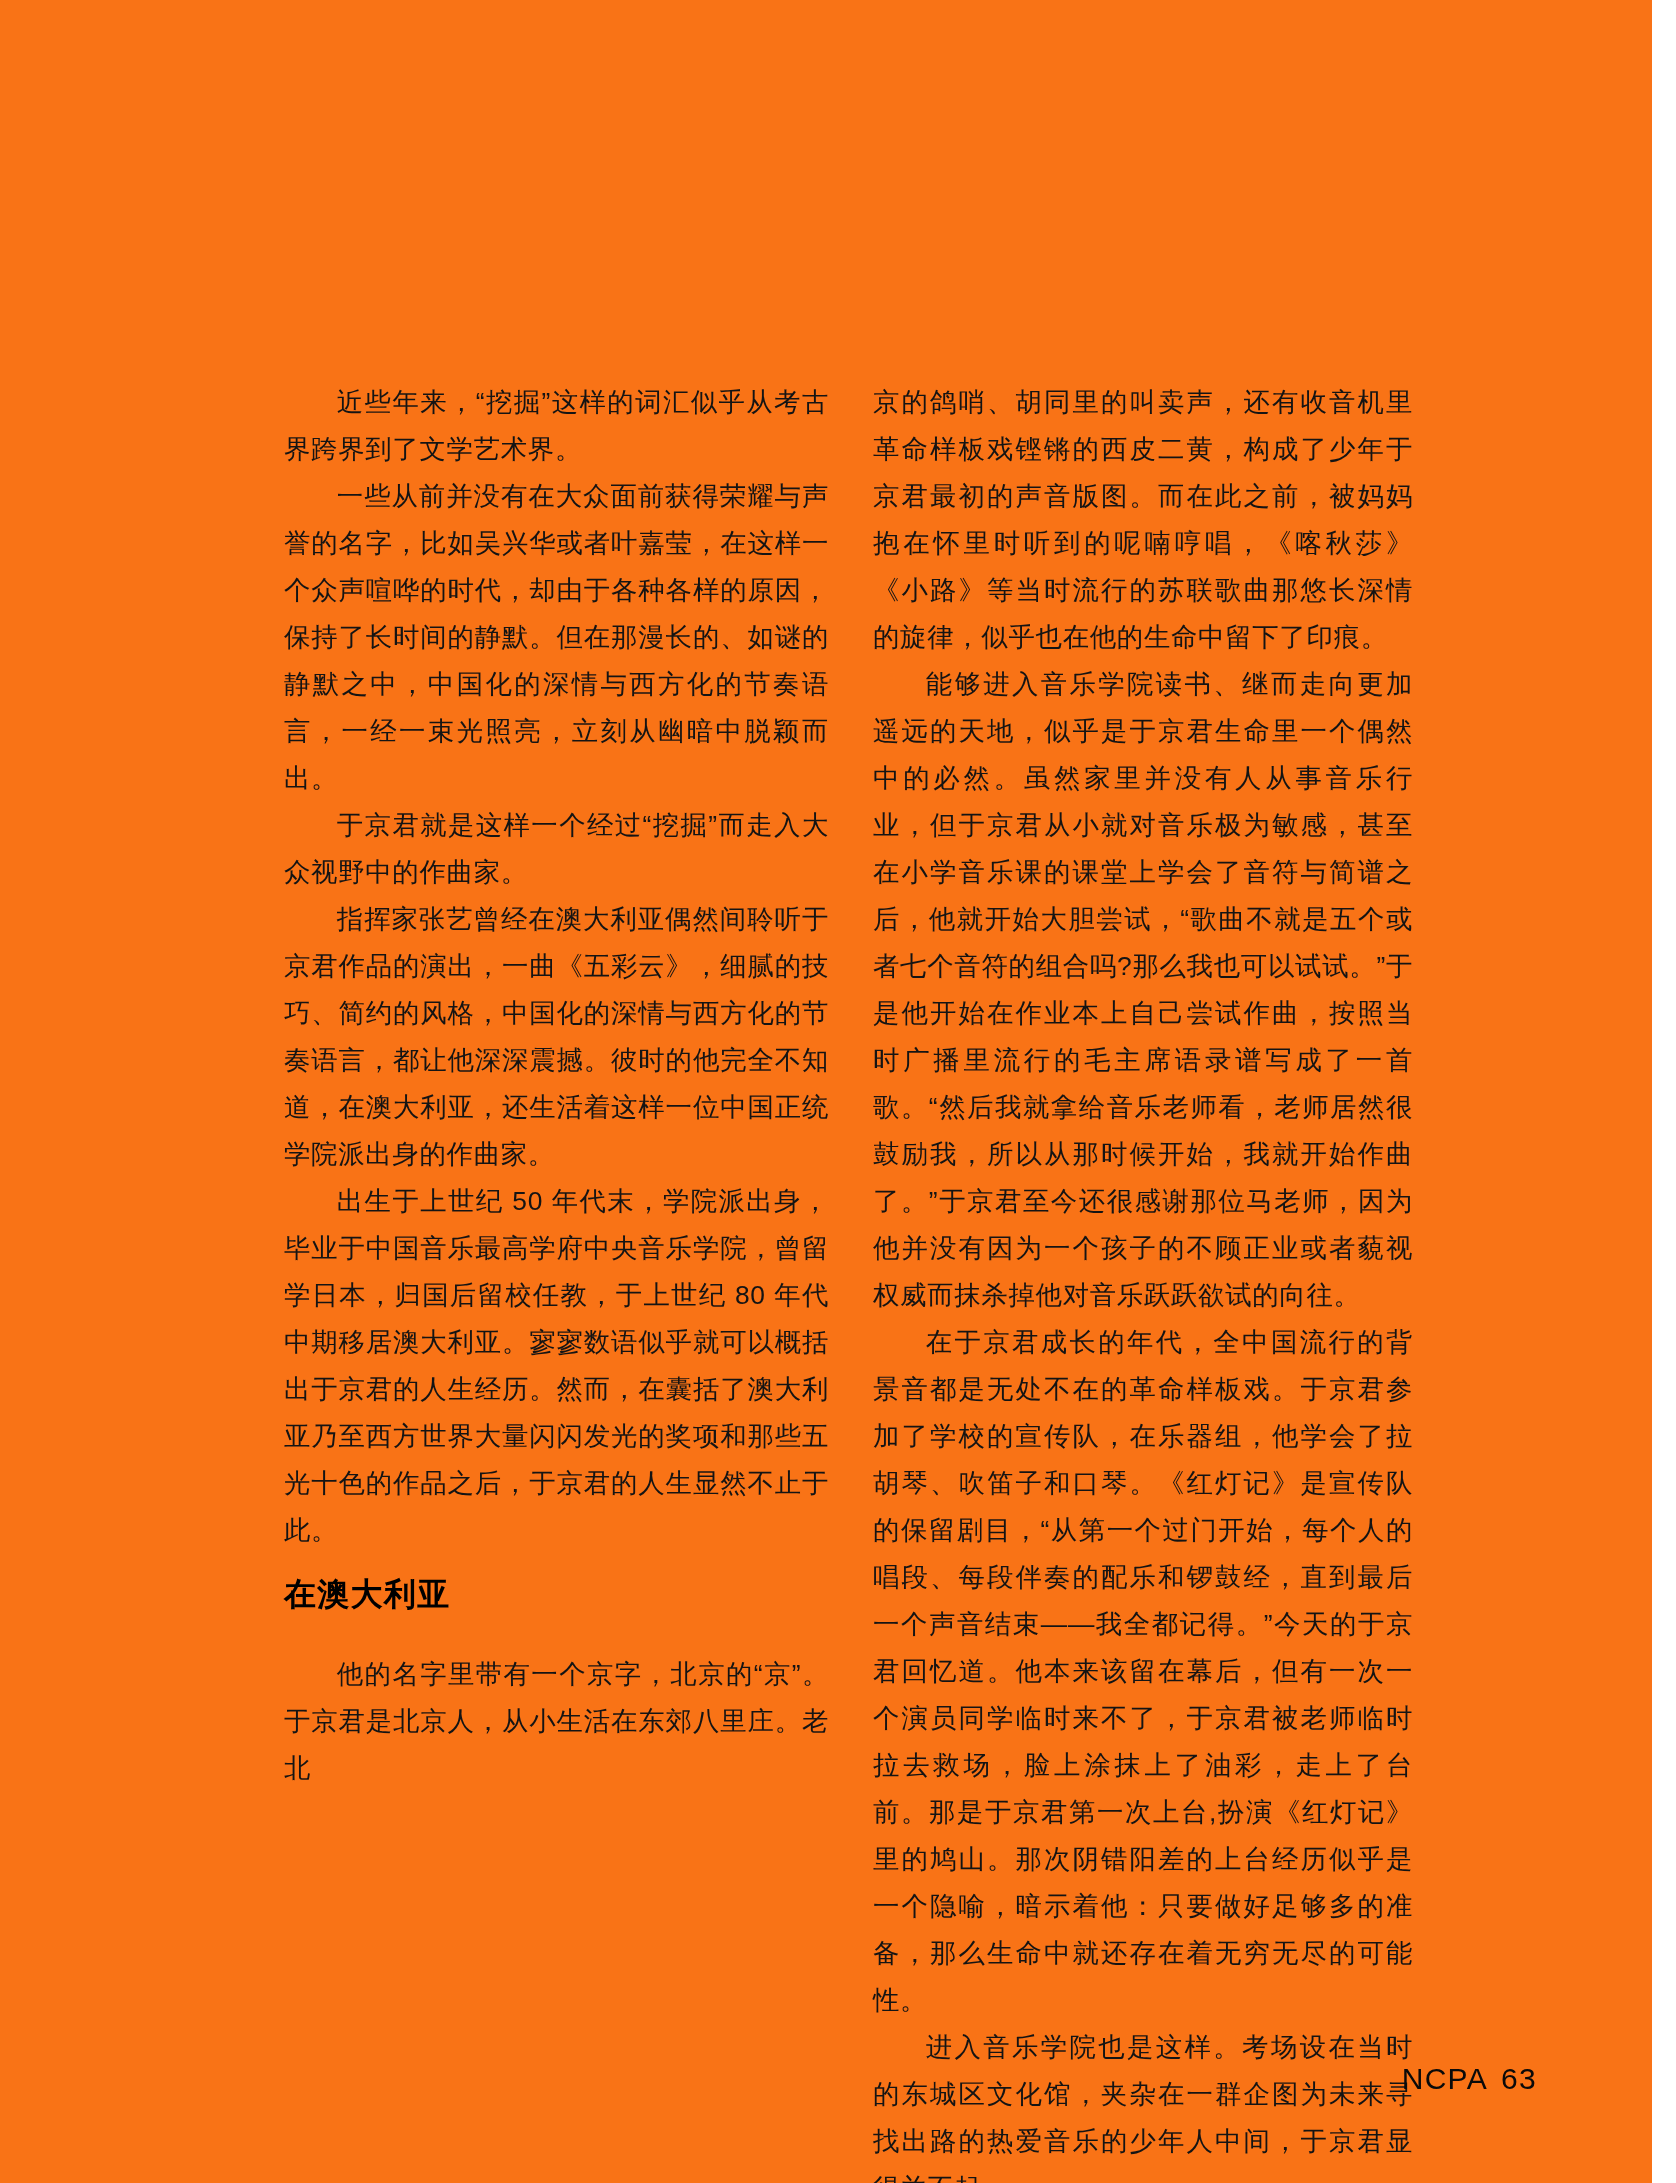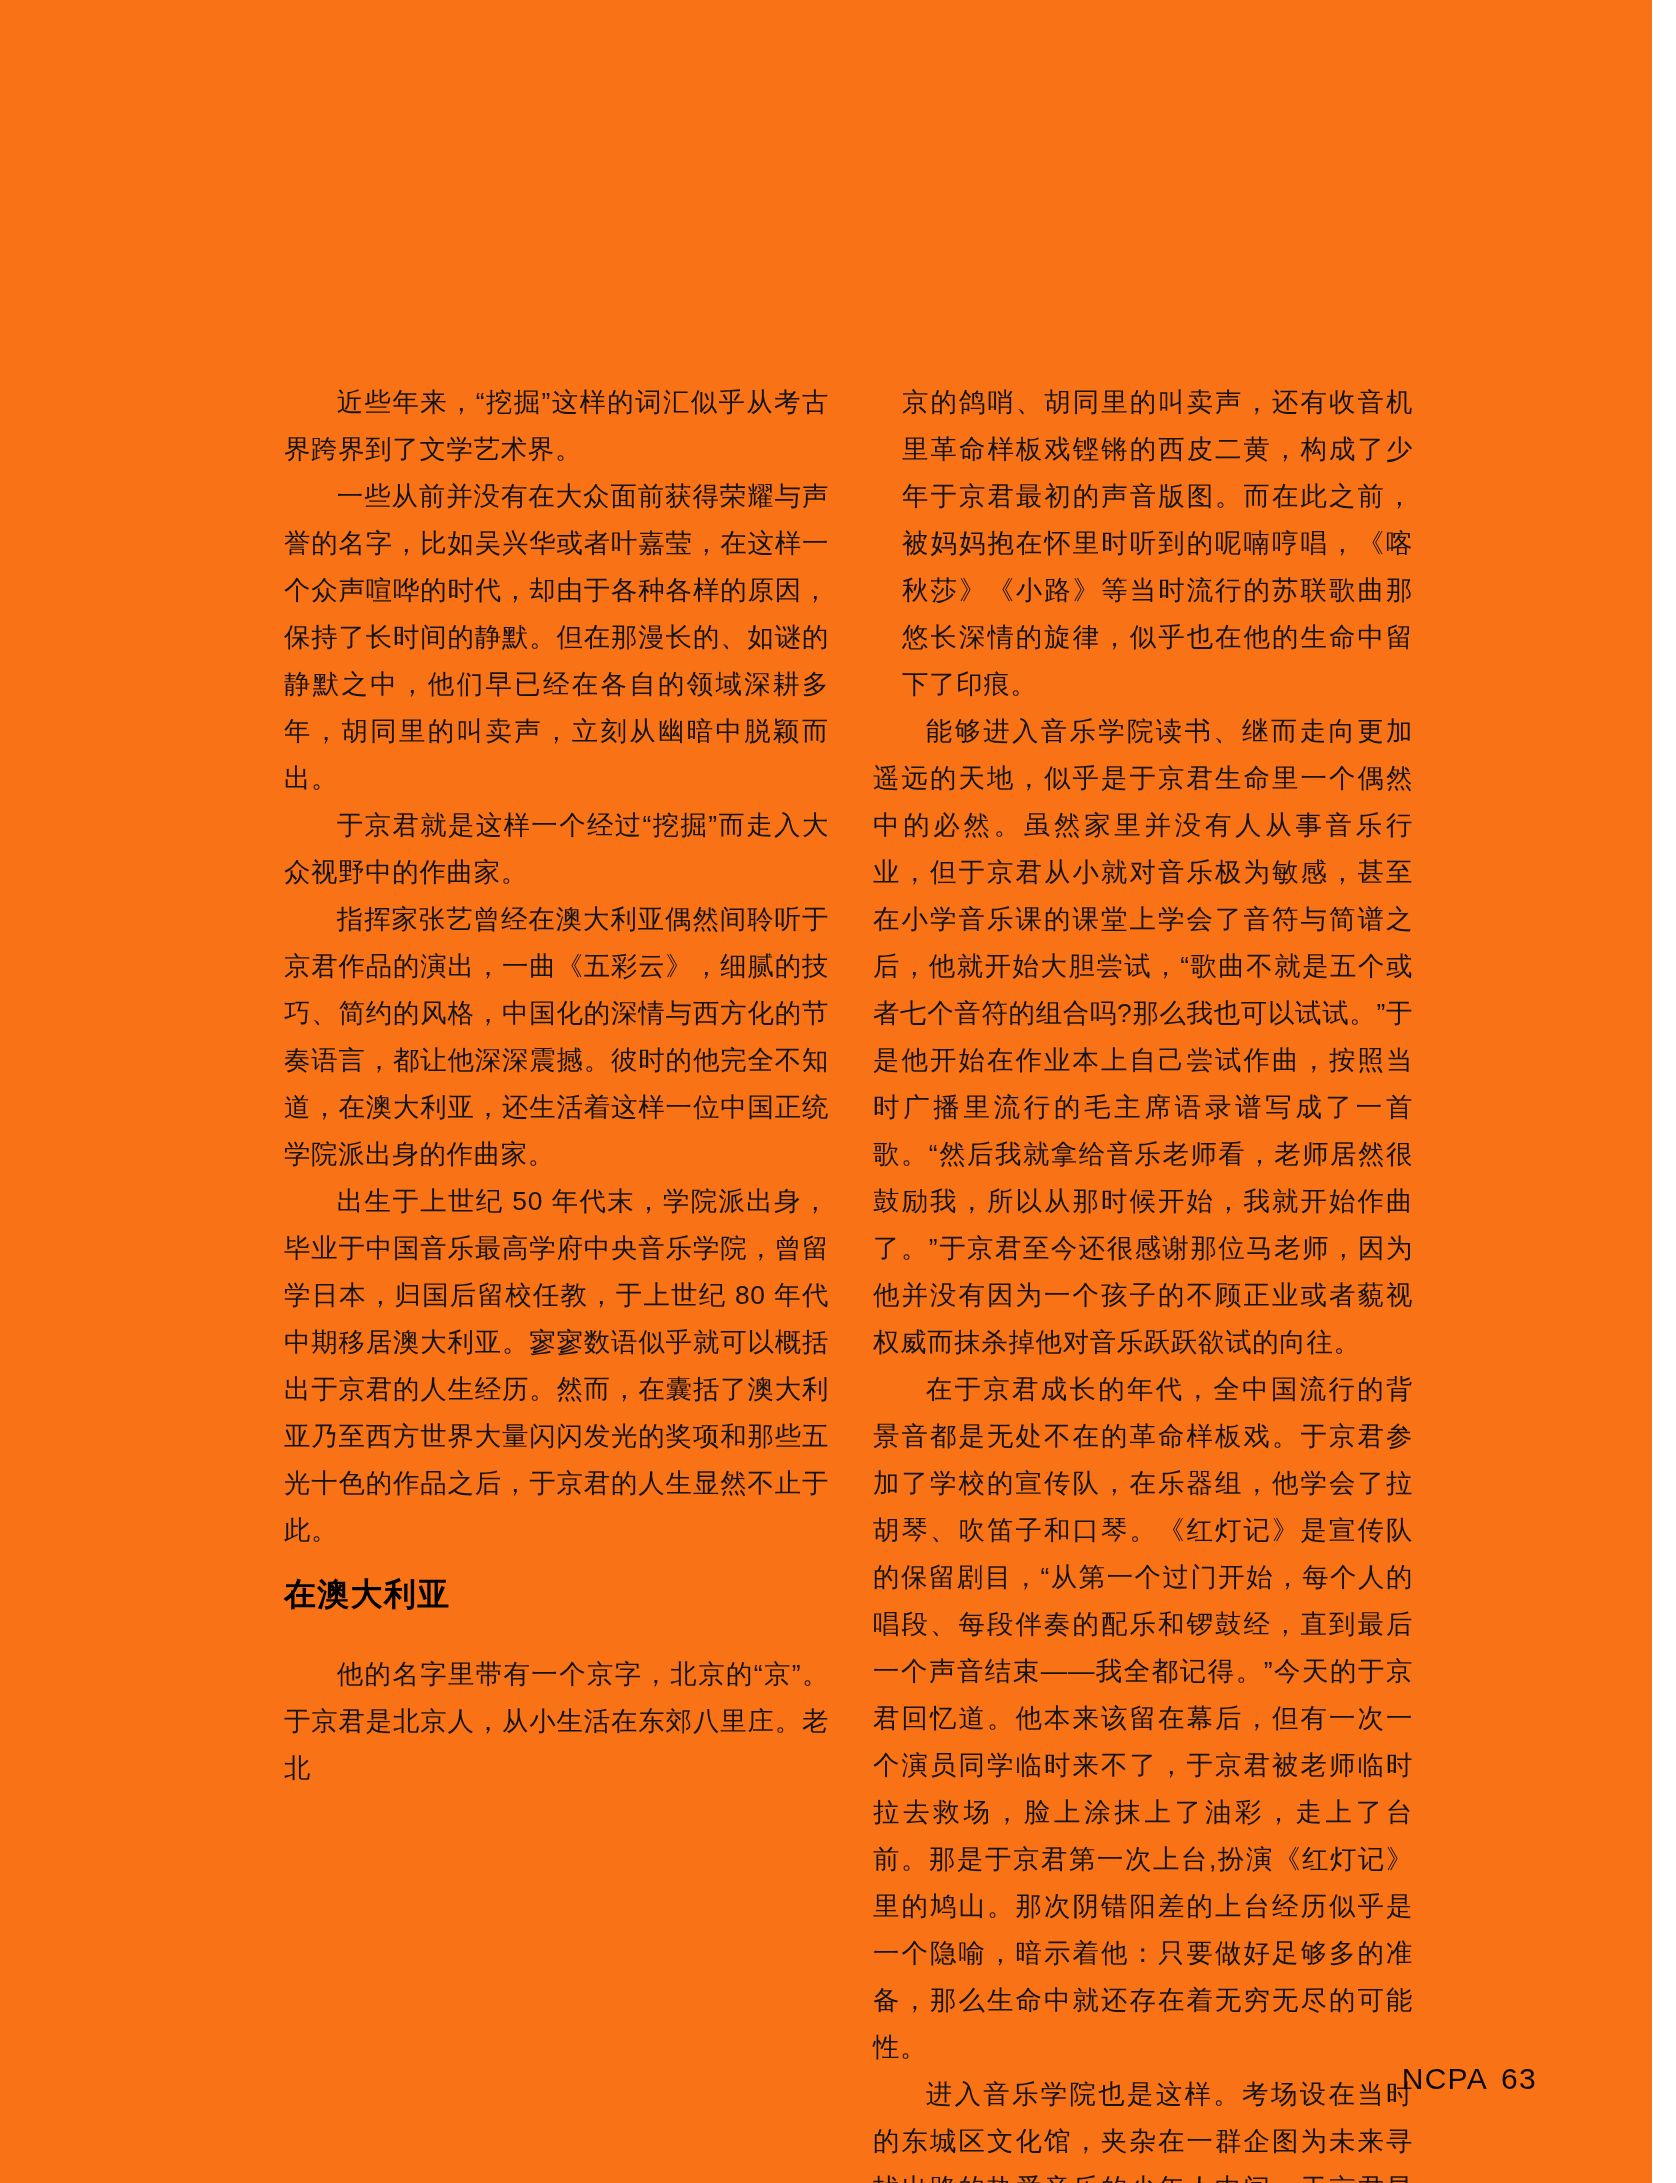--- a/index.html
+++ b/index.html
@@ -27,21 +27,20 @@
   }
   .column-left  { left: 284px;  width: 545px; }
   .column-right { left: 873px; width: 540px; }
   .column p {
     margin: 0;
     padding: 0;
     text-indent: 2em;
   }
   .column p.no-indent {
     text-indent: 0;
-    margin-left: 29px;
   }
   .section-heading {
     margin: 17px 0 33px 0;
     font-size: 32px;
     line-height: 47px;
     font-weight: bold;
     color: #000000;
     text-indent: 0;
     text-align: left;
     letter-spacing: 1.3px;
@@ -61,21 +60,21 @@
     margin-left: 13px;
   }
 </style>
 </head>
 <body>
 
 <div class="page">
 
   <div class="column column-left">
     <p>近些年来，“挖掘”这样的词汇似乎从考古界跨界到了文学艺术界。</p>
-    <p>一些从前并没有在大众面前获得荣耀与声誉的名字，比如吴兴华或者叶嘉莹，在这样一个众声喧哗的时代，却由于各种各样的原因，保持了长时间的静默。但在那漫长的、如谜的静默之中，他们早已经在各自的领域深耕多年，胡同里的叫卖声，立刻从幽暗中脱颖而出。</p>
+    <p>一些从前并没有在大众面前获得荣耀与声誉的名字，比如吴兴华或者叶嘉莹，在这样一个众声喧哗的时代，却由于各种各样的原因，保持了长时间的静默。但在那漫长的、如谜的静默之中，中国化的深情与西方化的节奏语言，一经一束光照亮，立刻从幽暗中脱颖而出。</p>
     <p>于京君就是这样一个经过“挖掘”而走入大众视野中的作曲家。</p>
     <p>指挥家张艺曾经在澳大利亚偶然间聆听于京君作品的演出，一曲《五彩云》，细腻的技巧、简约的风格，中国化的深情与西方化的节奏语言，都让他深深震撼。彼时的他完全不知道，在澳大利亚，还生活着这样一位中国正统学院派出身的作曲家。</p>
     <p>出生于上世纪 50 年代末，学院派出身，毕业于中国音乐最高学府中央音乐学院，曾留学日本，归国后留校任教，于上世纪 80 年代中期移居澳大利亚。寥寥数语似乎就可以概括出于京君的人生经历。然而，在囊括了澳大利亚乃至西方世界大量闪闪发光的奖项和那些五光十色的作品之后，于京君的人生显然不止于此。</p>
     <h2 class="section-heading">在澳大利亚</h2>
     <p>他的名字里带有一个京字，北京的“京”。于京君是北京人，从小生活在东郊八里庄。老北</p>
   </div>
 
   <div class="column column-right">
     <p class="no-indent">京的鸽哨、胡同里的叫卖声，还有收音机里革命样板戏铿锵的西皮二黄，构成了少年于京君最初的声音版图。而在此之前，被妈妈抱在怀里时听到的呢喃哼唱，《喀秋莎》《小路》等当时流行的苏联歌曲那悠长深情的旋律，似乎也在他的生命中留下了印痕。</p>
     <p>能够进入音乐学院读书、继而走向更加遥远的天地，似乎是于京君生命里一个偶然中的必然。虽然家里并没有人从事音乐行业，但于京君从小就对音乐极为敏感，甚至在小学音乐课的课堂上学会了音符与简谱之后，他就开始大胆尝试，“歌曲不就是五个或者七个音符的组合吗?那么我也可以试试。”于是他开始在作业本上自己尝试作曲，按照当时广播里流行的毛主席语录谱写成了一首歌。“然后我就拿给音乐老师看，老师居然很鼓励我，所以从那时候开始，我就开始作曲了。”于京君至今还很感谢那位马老师，因为他并没有因为一个孩子的不顾正业或者藐视权威而抹杀掉他对音乐跃跃欲试的向往。</p>

